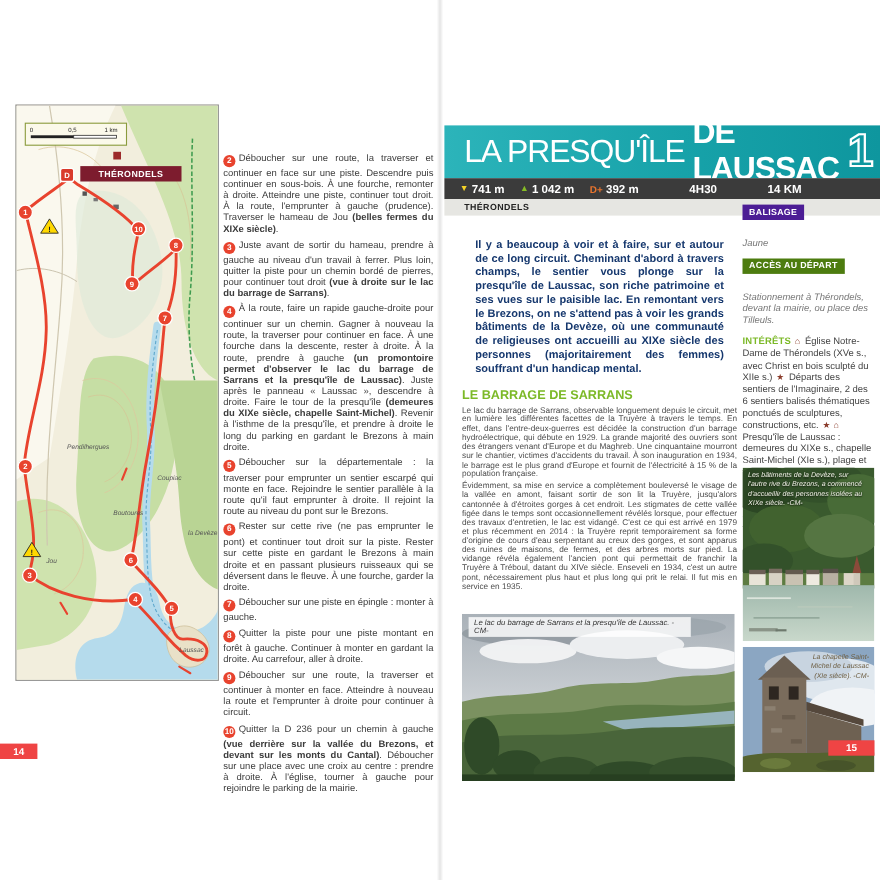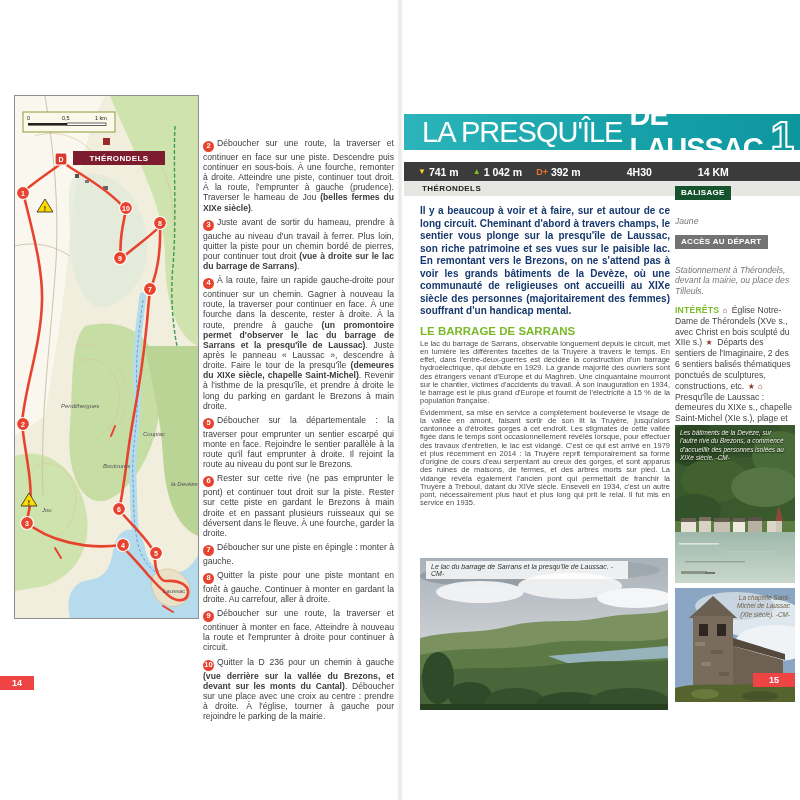--- a/index.html
+++ b/index.html
@@ -20,52 +20,52 @@
            margin-right:3px;vertical-align:-2px;box-shadow:0 0 0 1px #fff;}
   .stepnum.sq{border-radius:2px;background:#d93a2b;}
   #depart-note{position:absolute;left:33px;top:630px;width:163px;font-size:8.6px;line-height:1.2;
                text-align:justify;color:#3c3c3c;}
   .pagetab{position:absolute;background:#ef4444;color:#fff;font-weight:bold;font-size:9px;
            display:flex;align-items:center;justify-content:center;}
   #tab14{left:0;top:676px;width:34px;height:14px;}
   #tab15{left:753px;top:673px;width:42px;height:14px;}
 
   
-  #title-band{position:absolute;left:404px;top:114px;width:396px;height:36px;
+  #title-band{position:absolute;left:404px;top:114px;width:396px;height:48px;
               background:linear-gradient(90deg,#2cb4ba 0%,#17a2a9 55%,#0e969e 100%);
               display:flex;align-items:center;padding-left:18px;box-sizing:border-box;}
   #title-band .t-light{color:#fff;font-size:29px;font-weight:300;letter-spacing:-1px;white-space:pre;}
   #title-band .t-bold{color:#fff;font-size:29px;font-weight:bold;letter-spacing:-1px;}
   #route-num{position:absolute;right:6px;top:2px;font-size:42px;font-weight:bold;
              color:transparent;-webkit-text-stroke:2px #fff;line-height:1;}
   #stats-band{position:absolute;left:404px;top:162px;width:396px;height:19px;background:#3b3b3b;
               display:flex;align-items:center;color:#fff;font-weight:bold;font-size:10.5px;}
   #stats-band .grp{margin-left:14px;display:flex;align-items:center;gap:3px;}
   .ico-down{color:#f5d327;font-size:8px;}
   .ico-up{color:#86bc25;font-size:8px;}
   .ico-dplus{color:#e8742e;font-size:9px;font-weight:bold;}
   .stat-big{margin-left:46px;text-transform:uppercase;}
   #commune-band{position:absolute;left:404px;top:181px;width:396px;height:15px;background:#e6e6e2;
                 display:flex;align-items:center;padding-left:18px;box-sizing:border-box;
                 font-size:8px;font-weight:bold;color:#222;letter-spacing:.4px;}
 
   
   #main-col{position:absolute;left:420px;top:205px;width:250px;}
-  #intro{color:#16386e;font-weight:bold;font-size:10px;line-height:1.25;text-align:justify;margin:0;}
+  #intro{color:#16386e;font-weight:bold;font-size:10px;line-height:1.25;text-align:justify;margin:12px;}
   #sec-head{color:#7cb928;font-weight:bold;font-size:11.5px;margin:7px 0 3px 0;}
   .bodyp{color:#4d4d4d;font-size:7.5px;line-height:1.1;text-align:justify;margin:0 0 3px 0;}
   #photo1{position:absolute;left:420px;top:558px;width:248px;height:152px;overflow:hidden;}
   #photo1 .cap{position:absolute;left:6px;top:3px;right:40px;background:rgba(255,255,255,.82);
                font-size:7px;font-style:italic;color:#333;padding:2px 5px;}
 
   
   #side-col{position:absolute;left:675px;top:186px;width:120px;font-size:8.6px;line-height:1.25;color:#444;}
   .badge{display:inline-block;color:#fff;font-weight:bold;font-size:8px;padding:2px 6px;letter-spacing:.3px;}
-  .badge.dark{background:#14532d;}
-  .badge.red{background:#737373;}
+  .badge.dark{background:#4c1d95;}
+  .badge.red{background:#4d7c0f;}
   .side-ital{font-style:italic;color:#777;margin:16px 0 8px 0;}
   .side-label{font-weight:bold;letter-spacing:.2px;}
   .side-label.green{color:#7cb928;}
   .side-label.red{color:#e8432e;}
   .side-p{margin:0 0 8px 0;}
   .s-ico{color:#8a3b2a;font-size:8px;margin:0 2px 0 1px;}
   #photo2{position:absolute;left:675px;top:425px;width:120px;height:158px;overflow:hidden;}
   #photo2 .cap{position:absolute;left:5px;top:4px;width:104px;font-size:6.4px;font-style:italic;
                color:#f2f2e8;text-shadow:0 0 2px #1d2e17,0 1px 1px #1d2e17;line-height:1.3;}
   #photo3{position:absolute;left:675px;top:588px;width:120px;height:114px;overflow:hidden;}

